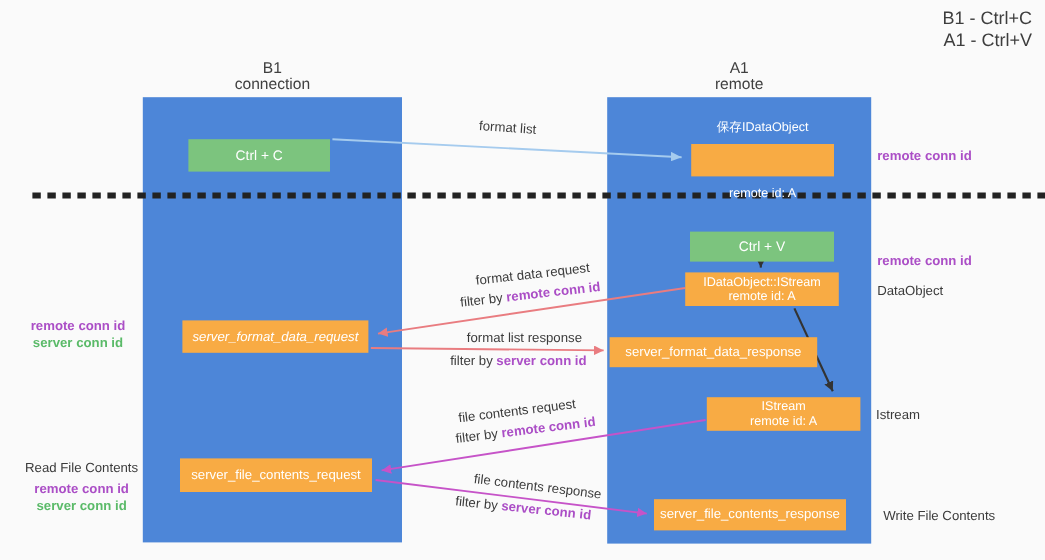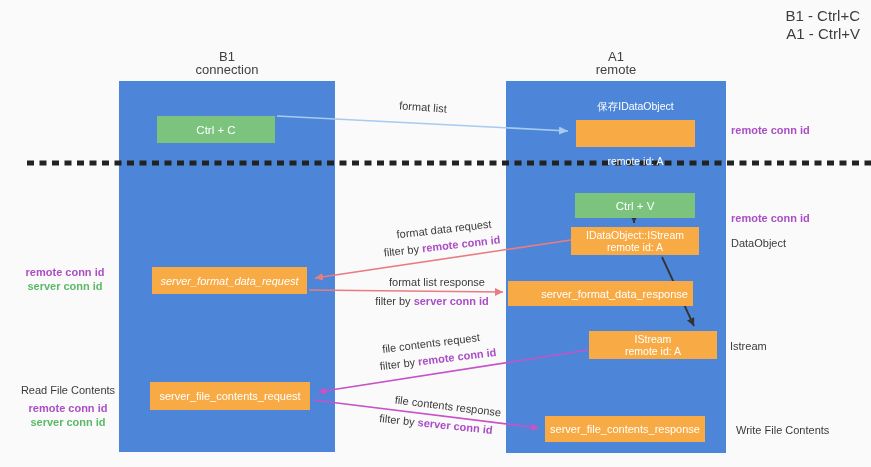--- a/index.html
+++ b/index.html
@@ -86,21 +86,21 @@
 
   <div class="box orange two" style="left:571px;top:227px;width:128px;height:28px;">
     <div>IDataObject::IStream</div>
     <div>remote id: A</div>
   </div>
 
   <div class="box orange" style="left:152px;top:267px;width:155px;height:27px;font-style:italic;">
     <div>server_format_data_request</div>
   </div>
 
-  <div class="box orange" style="left:508px;top:281px;width:157px;height:25px;padding-left:28px;">
+  <div class="box orange" style="left:508px;top:281px;width:173px;height:25px;">
     <div>server_format_data_response</div>
   </div>
 
   <div class="box orange two" style="left:589px;top:331px;width:128px;height:28px;">
     <div>IStream</div>
     <div>remote id: A</div>
   </div>
 
   <div class="box orange" style="left:150px;top:382px;width:160px;height:28px;text-align:right;">
     <div>server_file_contents_request</div>

